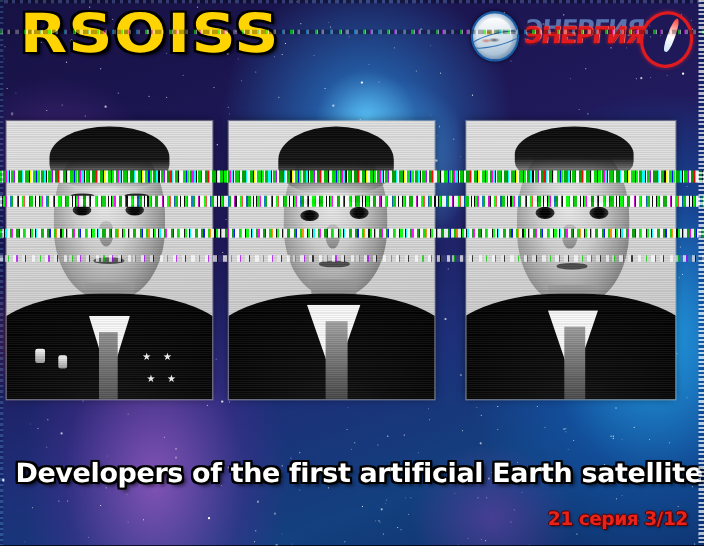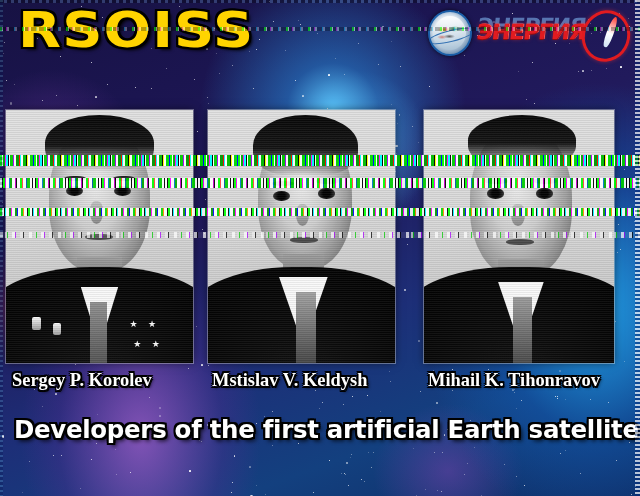--- a/index.html
+++ b/index.html
@@ -774,25 +774,21 @@
       <div class="grain"></div>
     </div>
   </div>
 
   <div class="noise n-title"></div>
   <div class="noise n1"></div>
   <div class="noise n2"></div>
   <div class="noise n3"></div>
   <div class="noise n4"></div>
 
-  <div class="names">
-    <div class="name nm1">Sergey P. Korolev</div>
-    <div class="name nm2">Mstislav V. Keldysh</div>
-    <div class="name nm3">Mihail K. Tihonravov</div>
-  </div>
 
   <div class="subtitle">Developers of the first artificial Earth satellite</div>
+  <div class="series">21 серия 3/12</div>
 
   <div class="sync-top"></div>
   <div class="sync-left"></div>
   <div class="sync-right"></div>
 
 </div>
 
 </body></html>

